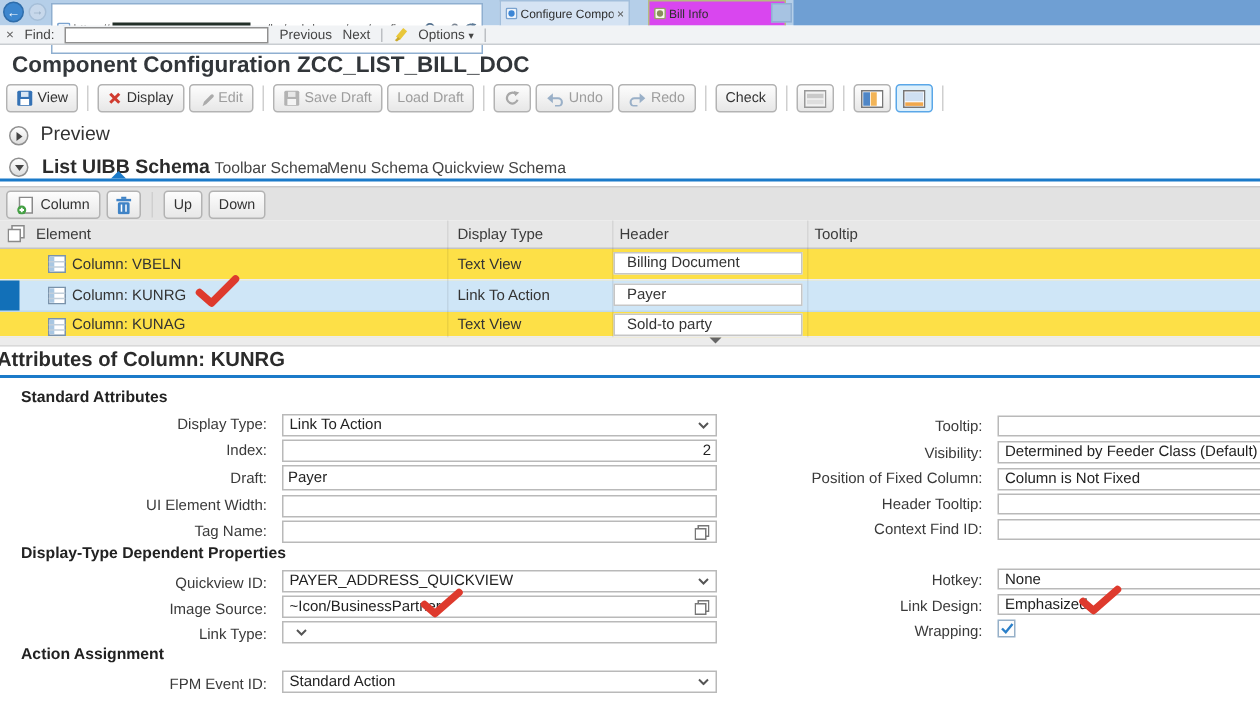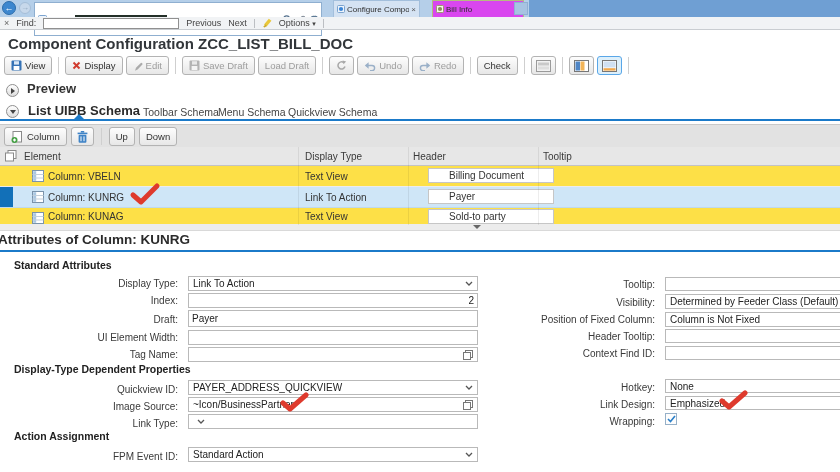--- a/index.html
+++ b/index.html
@@ -34,37 +34,37 @@
       border-radius:3px;background:linear-gradient(#fdfdfd,#e7e7e7);font-size:9.5px;color:#333;white-space:nowrap;box-sizing:border-box}
   .tb.dis{color:#9d9d9d}
   .tb.sel{border-color:#5aa7e8;background:#def0fb}
   .tsep{width:1px;height:17px;background:#cfcfcf;margin:0 3px}
   .cornertri{width:0;height:0;border-left:4px solid transparent;border-bottom:4px solid #666;
              align-self:flex-end;margin:0 0 3px 2px}
   .circlebtn{width:13px;height:13px;border-radius:50%;border:1px solid #8f8f8f;background:linear-gradient(#fff,#ddd);
              box-sizing:border-box;display:flex;align-items:center;justify-content:center}
   .tri-r{width:0;height:0;border-top:3px solid transparent;border-bottom:3px solid transparent;border-left:4px solid #444}
   .tri-d{width:0;height:0;border-left:3px solid transparent;border-right:3px solid transparent;border-top:4px solid #444}
-  #prevlabel{left:27px;top:81px;font-size:13px;font-weight:bold;color:#333}
+  #prevlabel{left:27px;top:81px;font-size:13px;font-weight:normal;color:#333}
   .schtab-active{left:28px;top:103px;font-size:13px;font-weight:bold;color:#2b2b2b}
   .schtab{font-size:10.5px;color:#444;top:106px}
   #bluerule1{left:0;top:119px;width:840px;height:2px;background:#1b7ac9}
   #tabcaret{left:74px;top:114px;width:0;height:0;border-left:5px solid transparent;border-right:5px solid transparent;
             border-bottom:5px solid #1b7ac9}
   
   #gridbar{left:0;top:124px;width:840px;height:23px;background:#e2e2e2;border-top:1px solid #c9c9c9;box-sizing:border-box}
   #gridbarbtns{left:4px;top:127px;display:flex;align-items:center;gap:4px}
   #gridhead{left:0;top:147px;width:840px;height:19px;background:#e7e7e7;border-bottom:1px solid #c3c3c3;box-sizing:border-box}
   .gh{position:absolute;top:151px;font-size:10px;color:#3a3a3a}
   .gcol{position:absolute;top:147px;width:1px;height:78px;background:rgba(0,0,0,0.07)}
   .grow{position:absolute;left:0;width:840px;border-bottom:1px solid #ececec;box-sizing:border-box;background:#fde047}
   .grow .eltxt{position:absolute;left:48px;top:5px;font-size:10px;color:#333}
   .grow .dttxt{position:absolute;left:305px;top:5px;font-size:10px;color:#333}
-  .hdrbox{position:absolute;left:428px;top:2px;width:126px;height:15px;border:1px solid #c6c6c6;background:#fff;
-          box-sizing:border-box;font-size:10px;line-height:13px;padding-left:20px;color:#333}
+  .hdrbox{position:absolute;left:409px;top:2px;width:126px;height:15px;border:1px solid #c6c6c6;background:#fff;
+          box-sizing:border-box;font-size:10px;line-height:13px;padding-left:8px;color:#333}
   .rowicon{position:absolute;left:32px;top:4px}
   #selbar{position:absolute;left:0;top:0;width:13px;height:100%;background:#1270b8}
   #gridband{left:0;top:225px;width:840px;height:6px;background:#ececec;border-bottom:1px solid #d9d9d9;box-sizing:border-box}
   #bandarrow{left:473px;top:225px;width:0;height:0;border-left:4px solid transparent;border-right:4px solid transparent;
              border-top:4px solid #666}
   
   #attrtitle{left:-2px;top:232px;font-size:13.5px;font-weight:bold;color:#2b2b2b;white-space:nowrap}
   #bluerule2{left:0;top:250px;width:840px;height:2px;background:#1b7ac9}
   .secttitle{position:absolute;font-size:10.5px;font-weight:bold;color:#222;white-space:nowrap}
   .lbl{position:absolute;left:0;width:178px;text-align:right;font-size:10px;color:#3a3a3a;white-space:nowrap}

